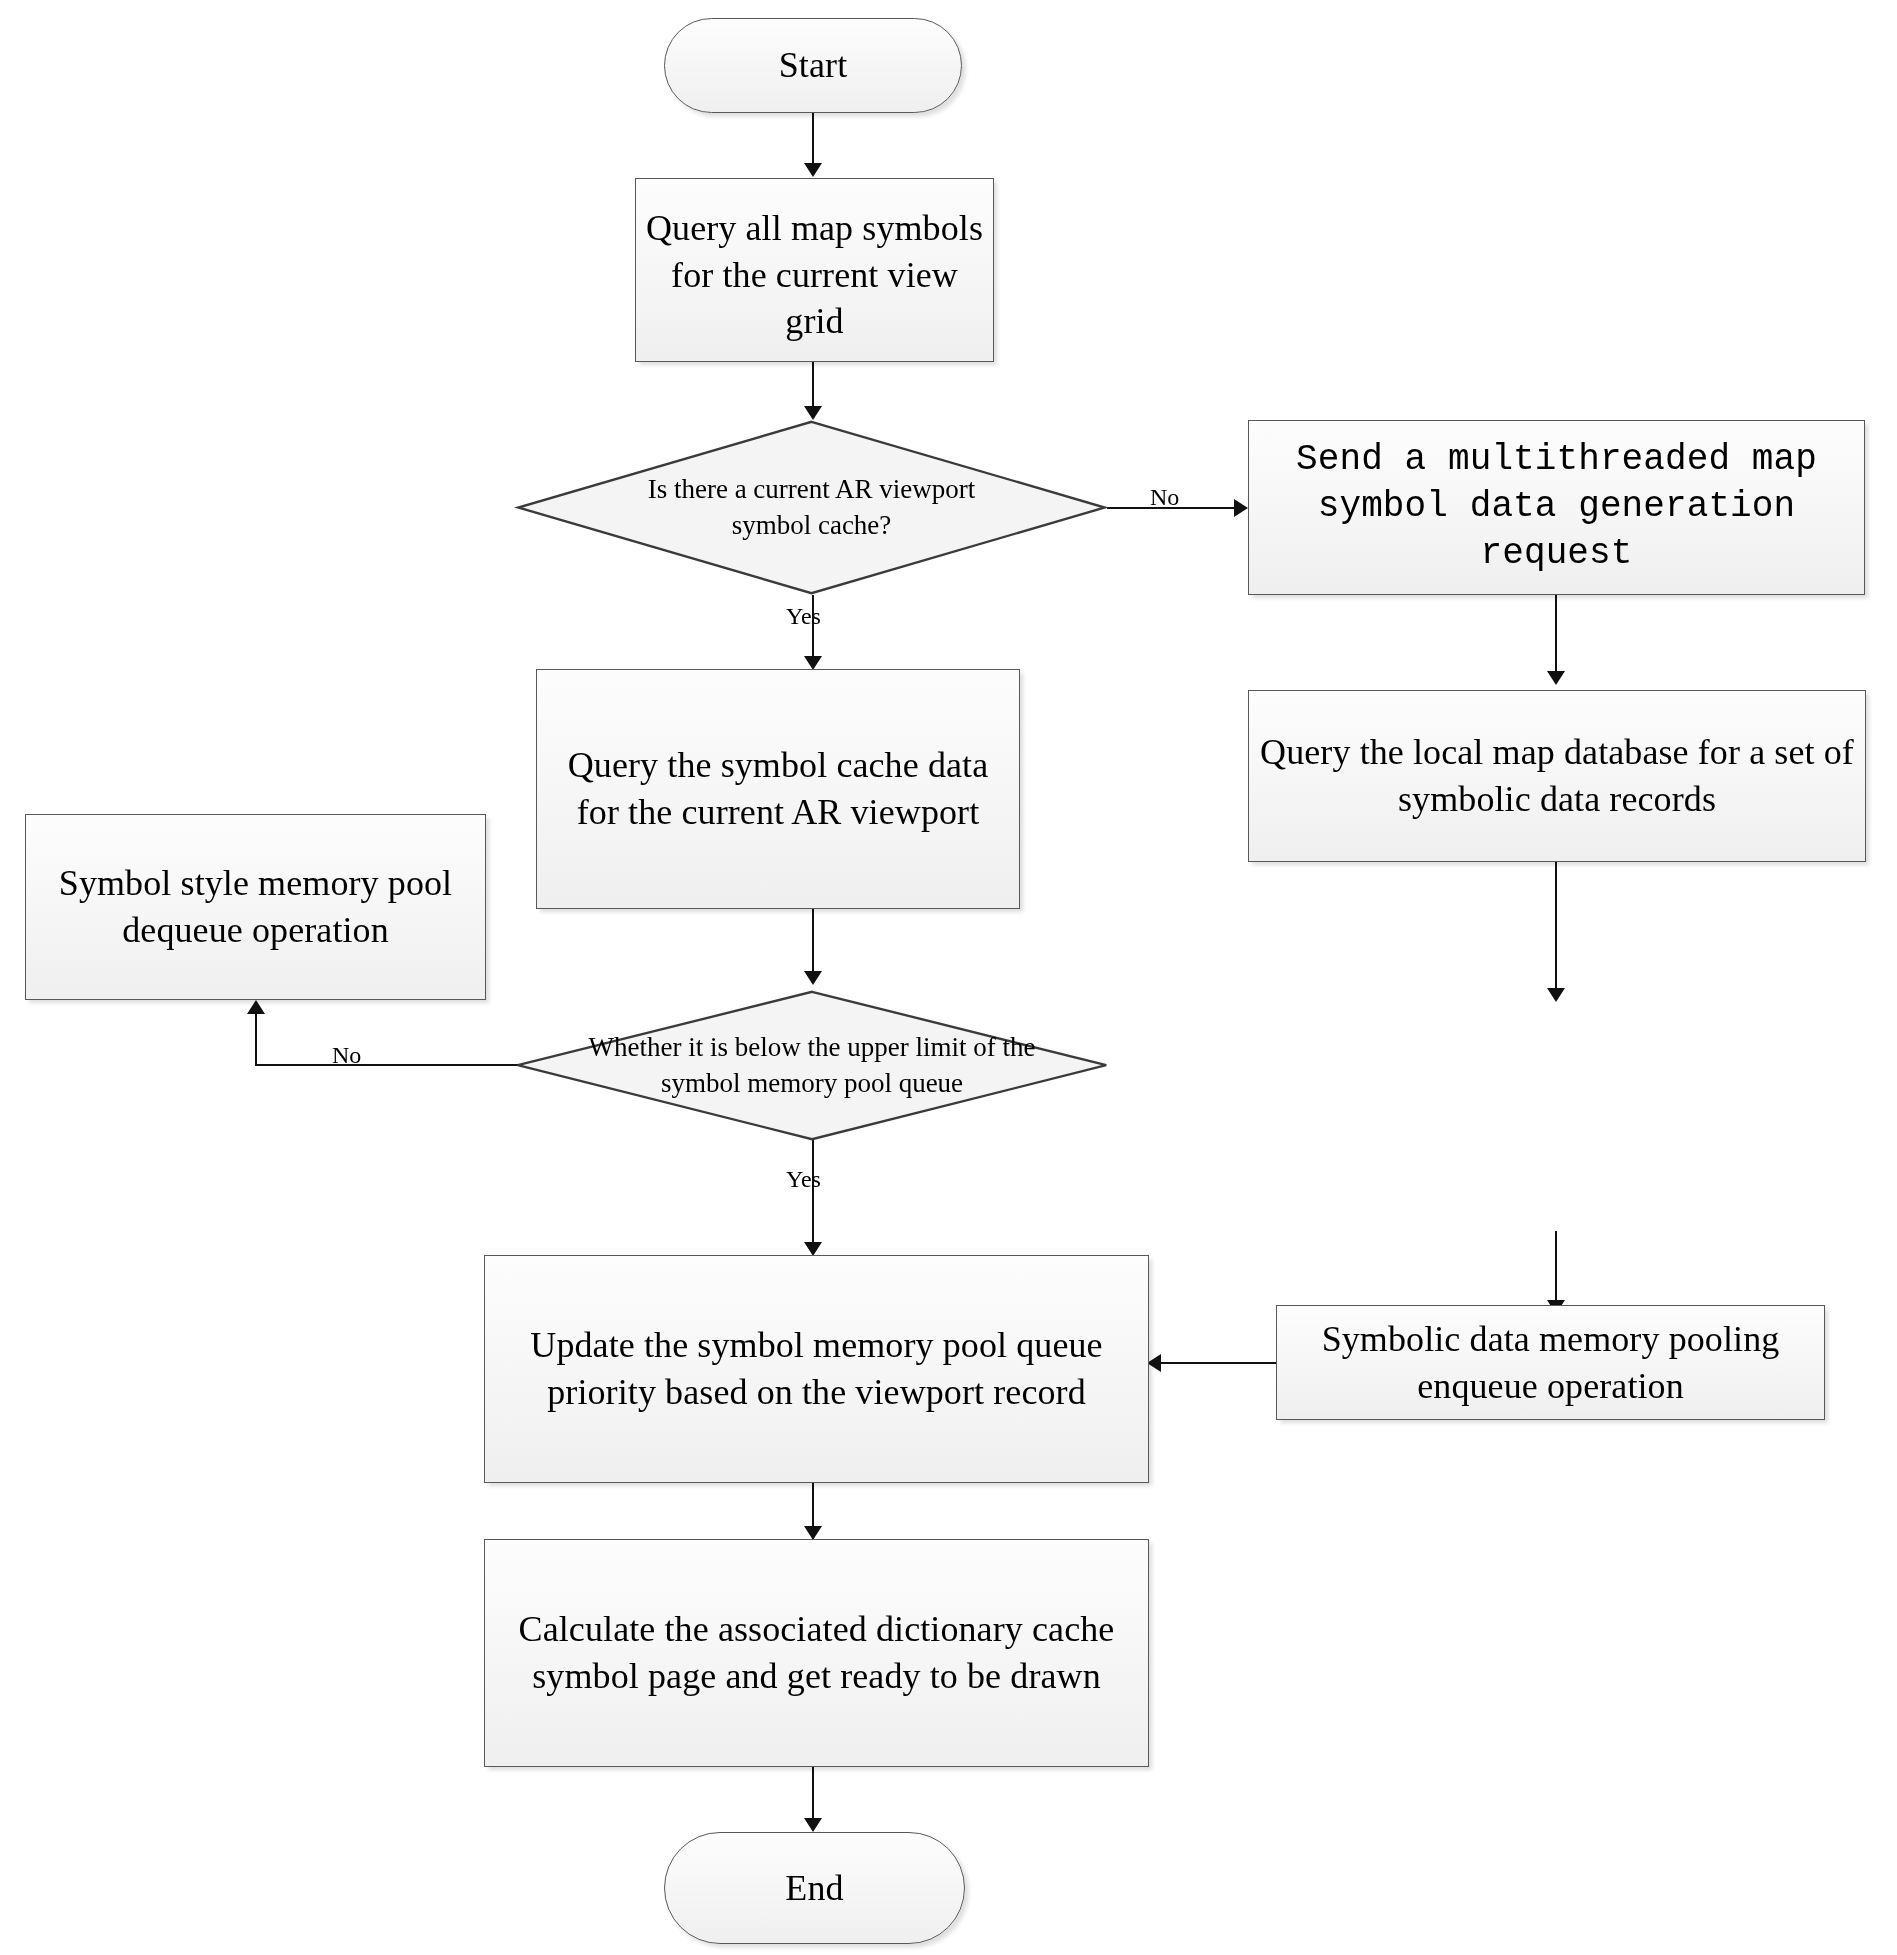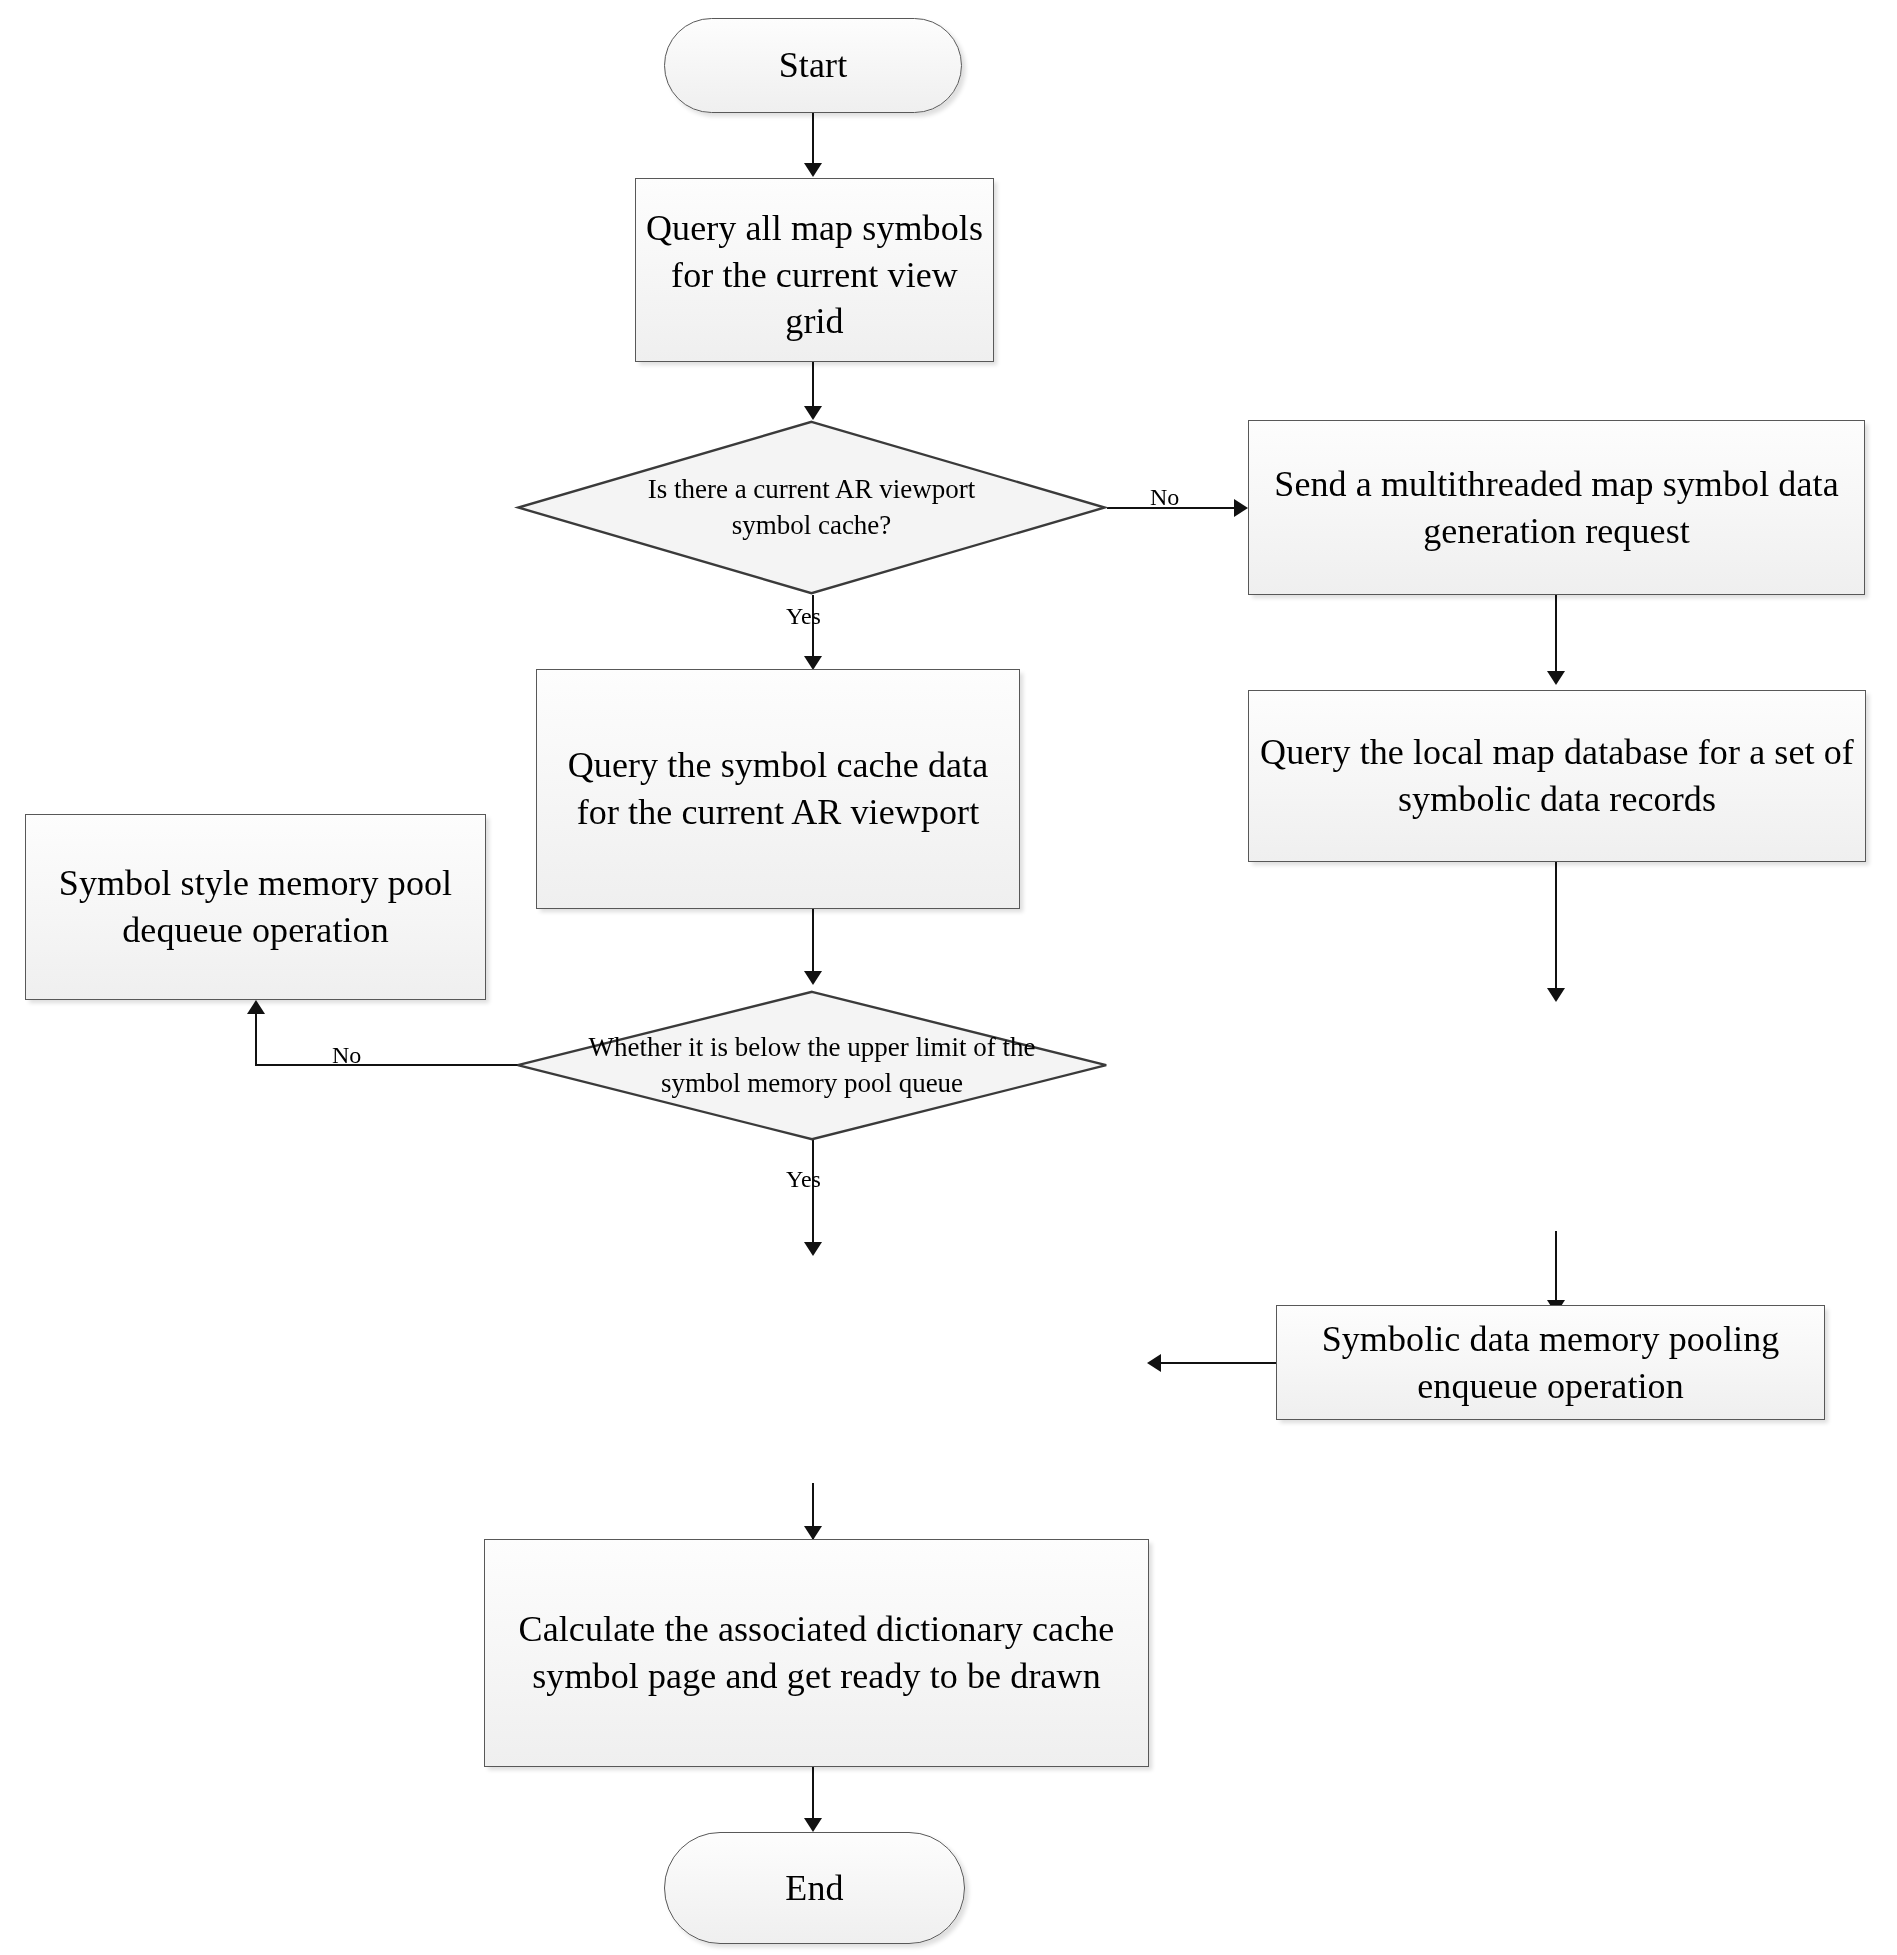--- a/index.html
+++ b/index.html
@@ -162,21 +162,21 @@
 
   <div class="decision" style="left:516px; top:420px; width:591px; height:175px;">
     <svg width="591" height="175" viewBox="0 0 998 296" aria-hidden="true">
       <polygon points="499,3 995,148 499,293 3,148" fill="#f4f4f4" stroke="#3a3a3a" stroke-width="4" style="filter:none;"></polygon>
     </svg>
     <div class="dtext">
       <span style="max-width:408px;">Is there a current AR viewport symbol cache?</span>
     </div>
   </div>
 
-  <div class="node process" style="left:1248px; top:420px; width:617px; height:175px;">
+  <div class="node process" style="left:1248px; top:420px; width:617px; height:175px;font-family:Liberation Mono, monospace;">
     <span style="max-width:592px;">Send a multithreaded map symbol data generation request</span>
   </div>
 
   <div class="node process" style="left:536px; top:669px; width:484px; height:240px;">
     <span style="max-width:539px;">Query the symbol cache data for the current AR viewport</span>
   </div>
 
   <div class="node process" style="left:1248px; top:690px; width:618px; height:172px;">
     <span style="max-width:616px;">Query the local map database for a set of symbolic data records</span>
   </div>
@@ -192,20 +192,23 @@
     <div class="dtext">
       <span style="max-width:533px;">Whether it is below the upper limit of the symbol memory pool queue</span>
     </div>
   </div>
 
 
   <div class="node process" style="left:1276px; top:1305px; width:549px; height:115px;">
     <span style="max-width:521px;">Symbolic data memory pooling enqueue operation</span>
   </div>
 
+  <div class="node process" style="left:484px; top:1255px; width:665px; height:228px;">
+    <span style="max-width:604px;">Update the symbol memory pool queue priority based on the viewport record</span>
+  </div>
 
   <div class="node process" style="left:484px; top:1539px; width:665px; height:228px;">
     <span style="max-width:604px;">Calculate the associated dictionary cache symbol page and get ready to be drawn</span>
   </div>
 
   <div class="node terminator" style="left:664px; top:1832px; width:301px; height:112px;">
     <span>End</span>
   </div>
 
 </div>

